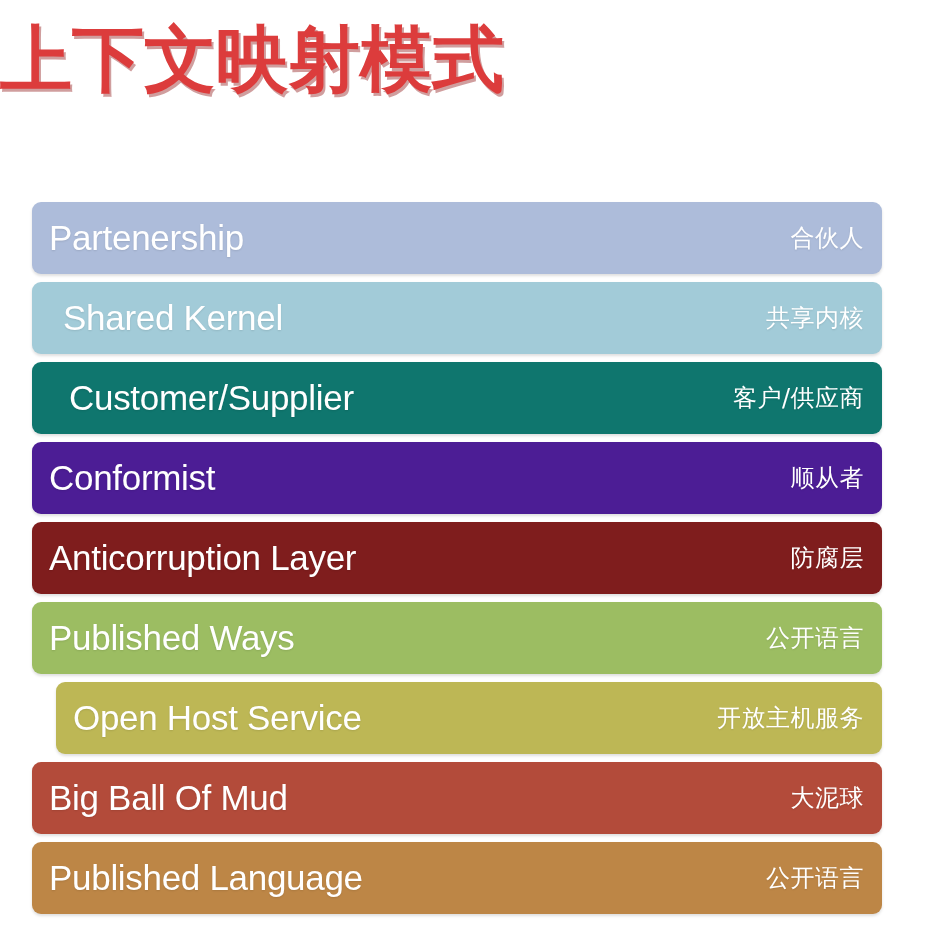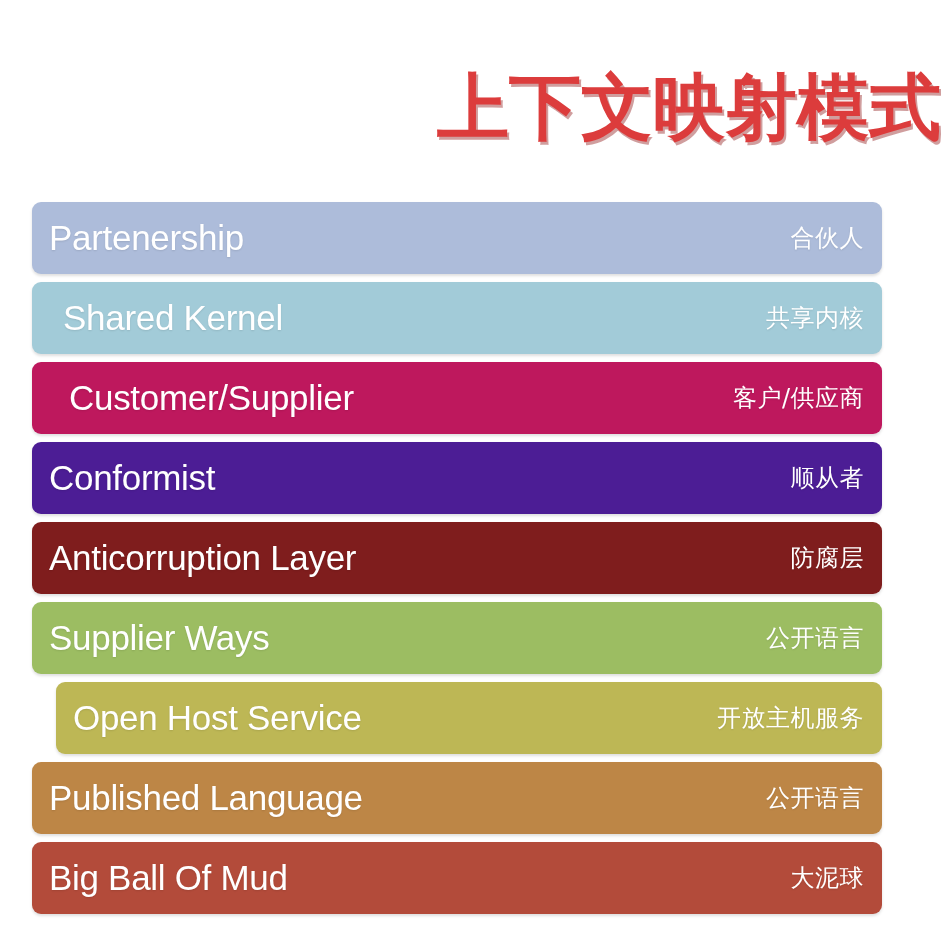--- a/index.html
+++ b/index.html
@@ -21,22 +21,21 @@
     height: 952px;
     background: #ffffff;
   }
 
   
   .title-wrap {
     position: absolute;
     top: 22px;
     left: 0;
     width: 941px;
-    text-align: right;
-    margin-top: 48px;
+    text-align: left;
   }
   .title {
     display: inline-block;
     font-family: "DejaVu Sans", "Liberation Sans", sans-serif;
     font-size: 72px;
     font-weight: bold;
     line-height: 1.05;
     letter-spacing: 0px;
     color: #dc3c3c;
     text-shadow: 2px 3px 0 rgba(150, 40, 40, 0.45);
@@ -99,43 +98,43 @@
 
   <div class="bars" id="bars">
       <div class="bar" style="background: rgb(173, 188, 218);">
         <span class="bar-en">Partenership</span>
         <span class="bar-zh">合伙人</span>
       </div>
       <div class="bar" style="background: rgb(162, 203, 216); padding-left: 31px;">
         <span class="bar-en">Shared Kernel</span>
         <span class="bar-zh">共享内核</span>
       </div>
-      <div class="bar" style="background: #be185d; padding-left: 37px;">
+      <div class="bar" style="background: #0f766e; padding-left: 37px;">
         <span class="bar-en">Customer/Supplier</span>
         <span class="bar-zh">客户/供应商</span>
       </div>
       <div class="bar" style="background: #4c1d95;">
         <span class="bar-en">Conformist</span>
         <span class="bar-zh">顺从者</span>
       </div>
       <div class="bar" style="background: #7f1d1d;">
         <span class="bar-en">Anticorruption Layer</span>
         <span class="bar-zh">防腐层</span>
       </div>
       <div class="bar" style="background: rgb(156, 189, 98);">
-        <span class="bar-en">Supplier Ways</span>
+        <span class="bar-en">Published Ways</span>
         <span class="bar-zh">公开语言</span>
       </div>
       <div class="bar" style="background: rgb(189, 183, 85); margin-left: 24px;">
         <span class="bar-en">Open Host Service</span>
         <span class="bar-zh">开放主机服务</span>
       </div>
+      <div class="bar" style="background: rgb(179, 75, 58);">
+        <span class="bar-en">Big Ball Of Mud</span>
+        <span class="bar-zh">大泥球</span>
+      </div>
       <div class="bar" style="background: rgb(189, 134, 70);">
         <span class="bar-en">Published Language</span>
         <span class="bar-zh">公开语言</span>
-      </div>
-      <div class="bar" style="background: rgb(179, 75, 58);">
-        <span class="bar-en">Big Ball Of Mud</span>
-        <span class="bar-zh">大泥球</span>
       </div>
     </div>
 
 </div>
 
 </body></html>

